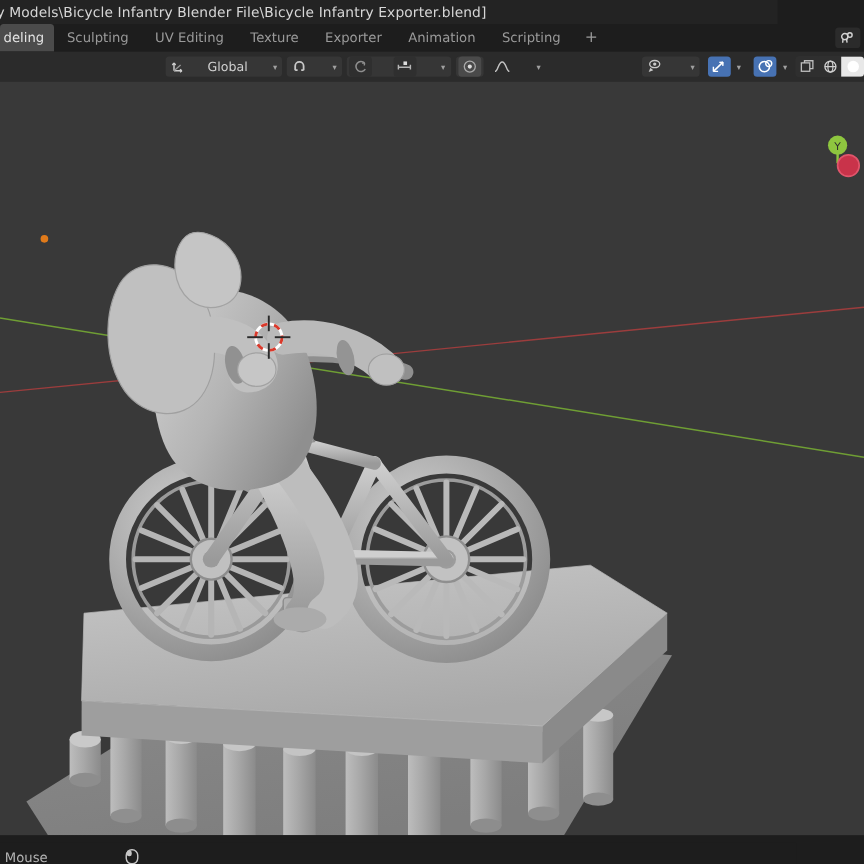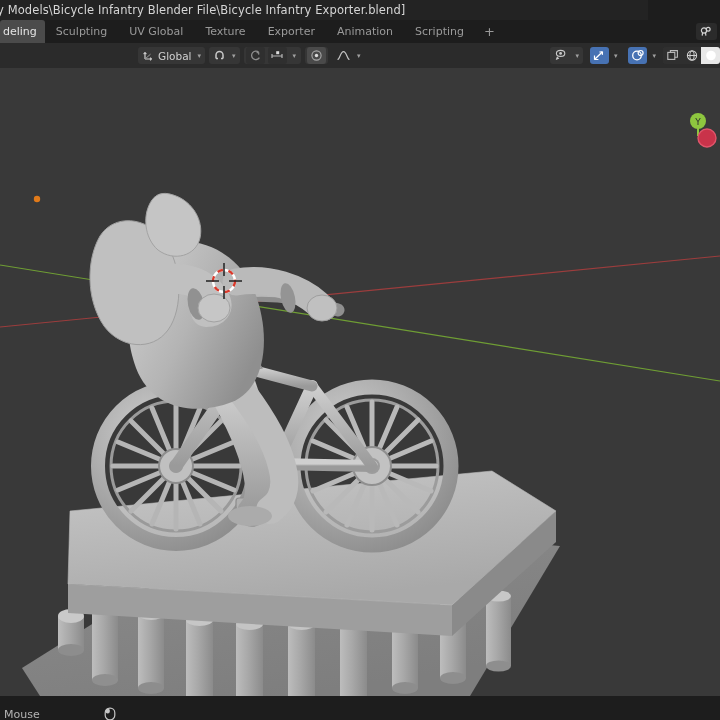--- a/index.html
+++ b/index.html
@@ -58,21 +58,21 @@
   .vp-header {
     position: absolute; left: 0; top: 43px; width: 720px; height: 25px;
     background: #2b2b2b;
     display: flex; align-items: center;
   }
   .vh-left { display: flex; align-items: center; padding-left: 138px; gap: 4px; }
   .vh-right { margin-left: auto; display: flex; align-items: center; gap: 3px; padding-right: 0px; }
 
   .pill {
     display: flex; align-items: center; height: 17px;
-    background: #363636; border-radius: 3px; padding: 0 4px; gap: 3px;
+    background: #363636; border-radius: 3px; padding: 0 4px; gap: 18px;
   }
   .pill.group { padding: 0 2px; }
   .pill .txt { font-size: 10.5px; color: #d0d0d0; }
   .icon-btn {
     width: 19px; height: 17px; border-radius: 3px;
     background: #363636;
     display: flex; align-items: center; justify-content: center;
   }
   .icon-btn.on { background: #4772b3; }
   .icon-btn.dim { background: #2f2f2f; }
@@ -115,21 +115,21 @@
 
   <div class="topbar">
     <div class="ws-tabs">
       <div class="ws-tab active first">
         <span>deling</span>
       </div>
       <div class="ws-tab">
         <span>Sculpting</span>
       </div>
       <div class="ws-tab">
-        <span>UV Global</span>
+        <span>UV Editing</span>
       </div>
       <div class="ws-tab">
         <span>Texture</span>
       </div>
       <div class="ws-tab">
         <span>Exporter</span>
       </div>
       <div class="ws-tab">
         <span>Animation</span>
       </div>

